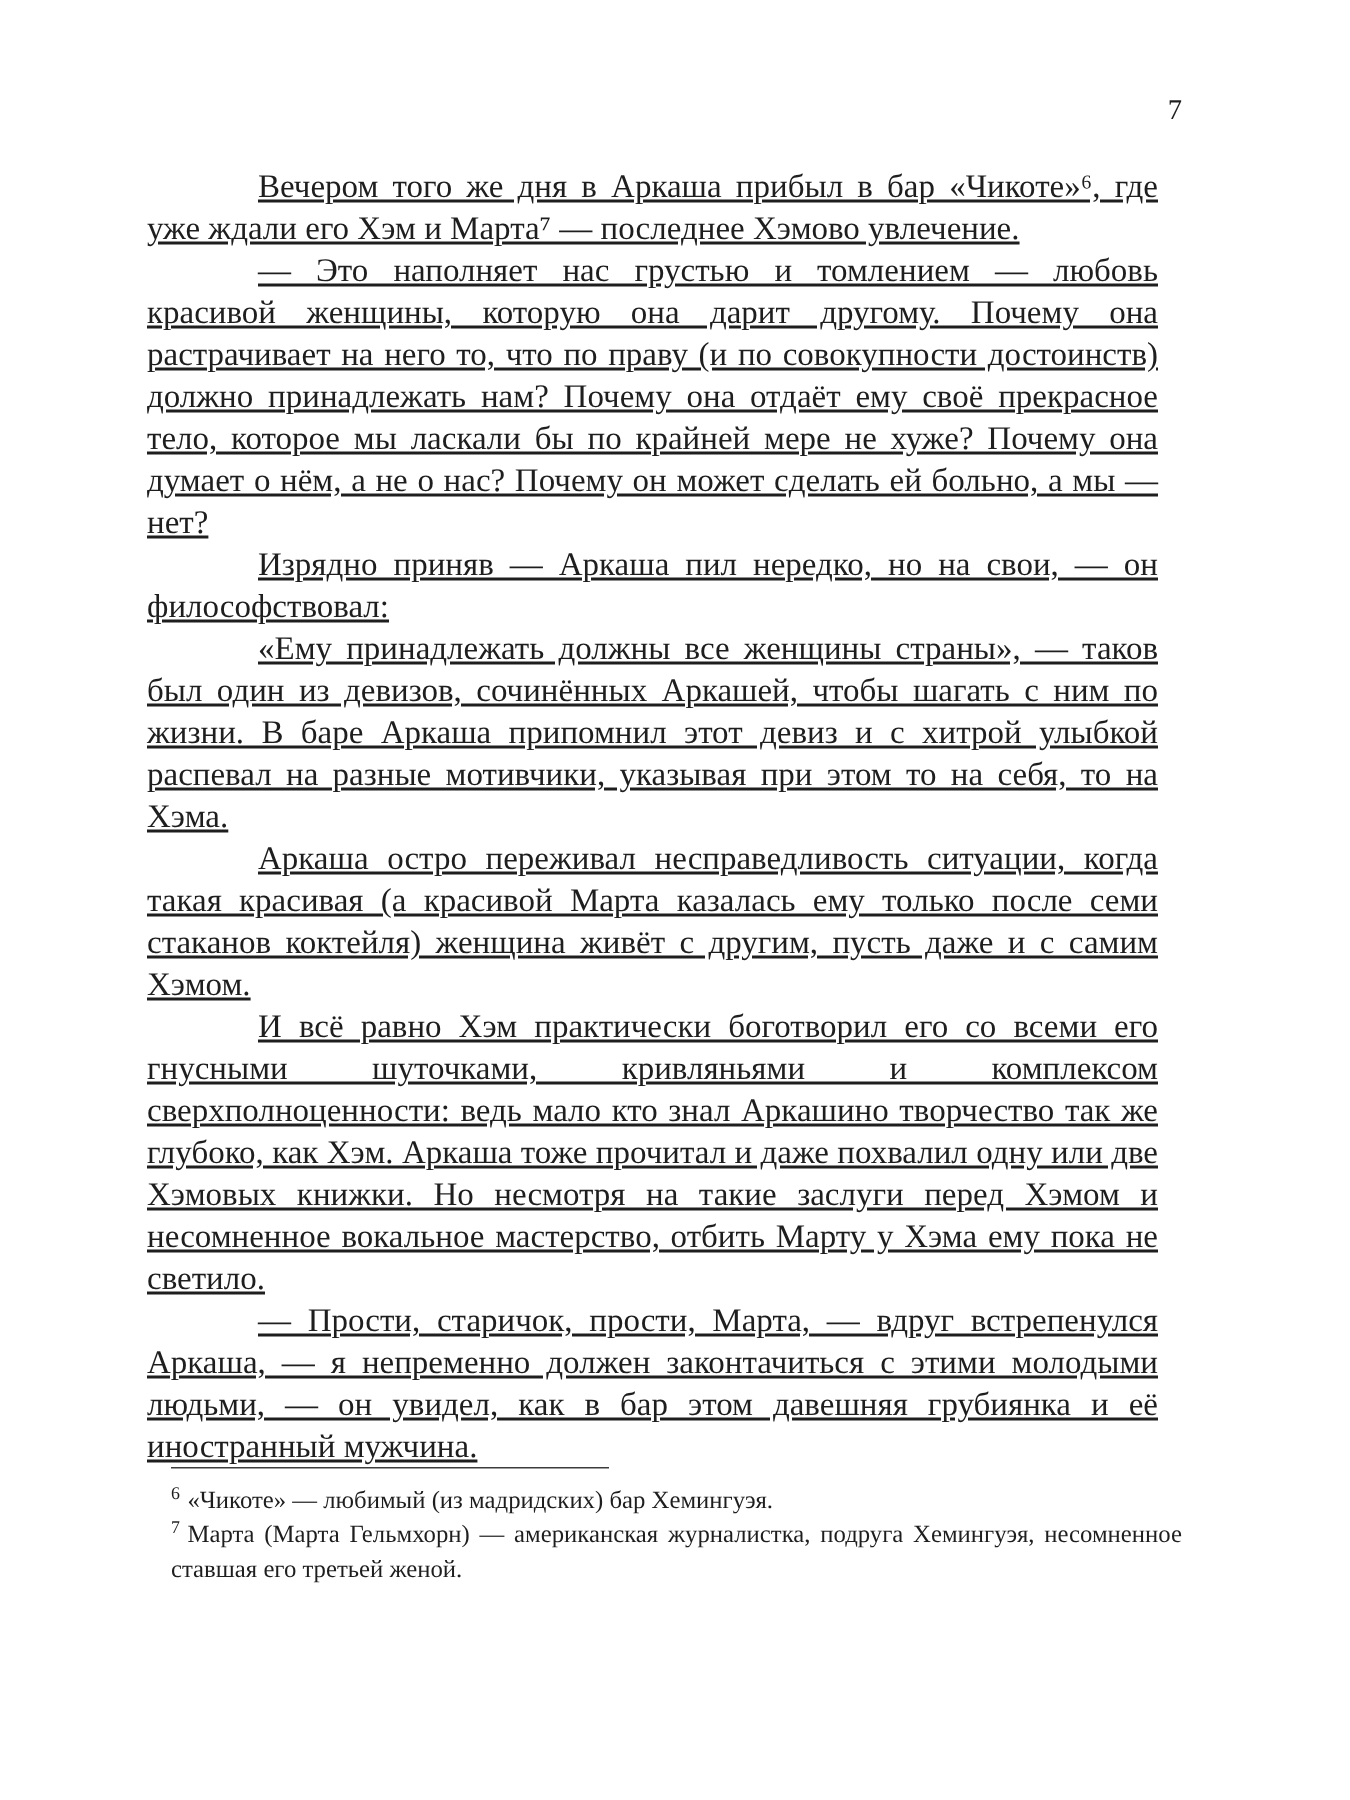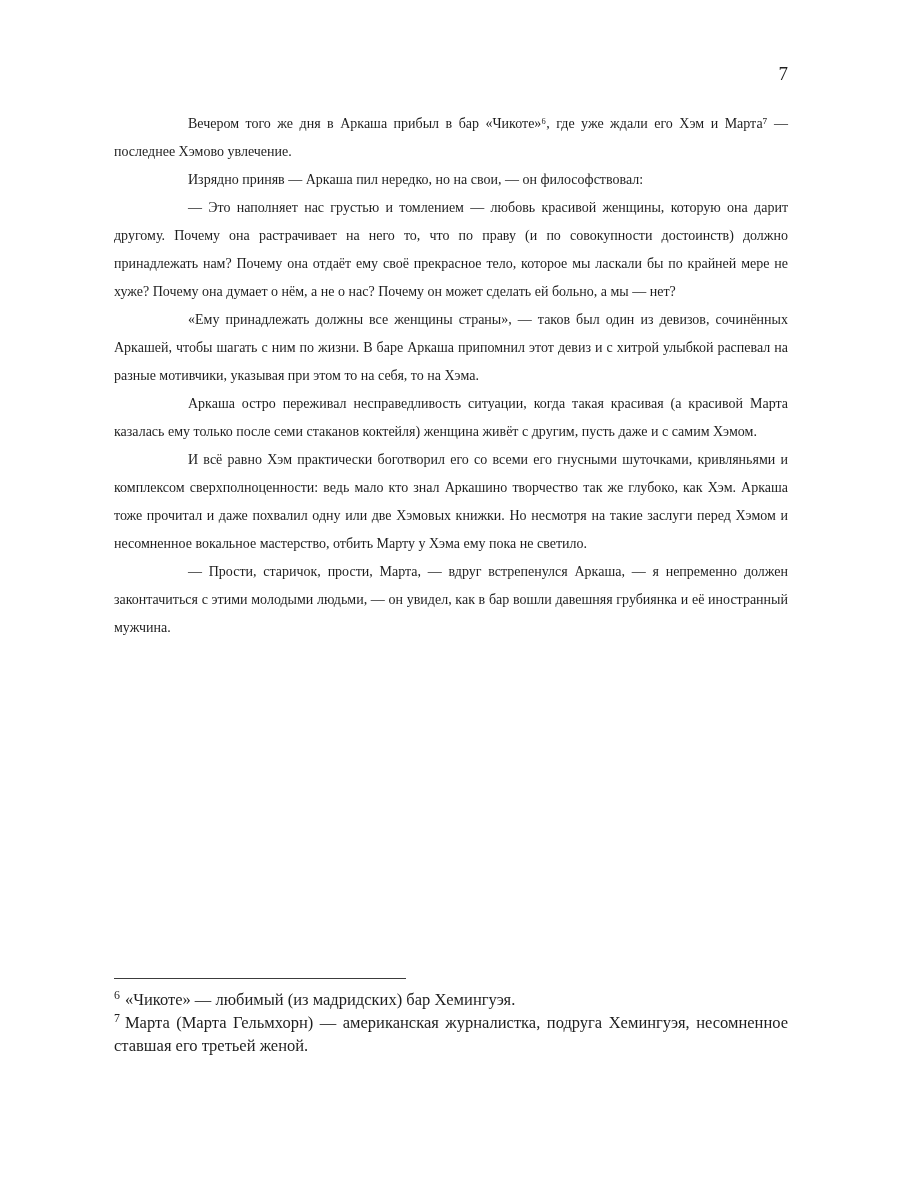--- a/index.html
+++ b/index.html
@@ -23,26 +23,27 @@
   .page-number {
     position: absolute;
     top: 64px;
     right: 112px;
     font-size: 19px;
     line-height: 1;
     color: #1e1e1e;
   }
   .text-block {
     position: absolute;
-    left: 114px;
+    left: 98px;
     top: 110px;
     width: 674px;
-    font-size: 14px;
+    font-size: 22px;
     line-height: 28px;
     text-align: justify;
+    text-decoration: underline;
   }
   .text-block p {
     margin: 0;
     text-indent: 74px;
   }
   .footnotes-block {
     position: absolute;
     left: 114px;
     top: 978px;
     width: 674px;
@@ -69,26 +70,26 @@
 </style>
 </head>
 <body>
 
 <div class="page">
 
   <div class="page-number">7</div>
 
   <div class="text-block">
     <p>Вечером того же дня в Аркаша прибыл в бар «Чикоте»⁶, где уже ждали его Хэм и Марта⁷ — последнее Хэмово увлечение.</p>
+    <p>— Это наполняет нас грустью и томлением — любовь красивой женщины, которую она дарит другому. Почему она растрачивает на него то, что по праву (и по совокупности достоинств) должно принадлежать нам? Почему она отдаёт ему своё прекрасное тело, которое мы ласкали бы по крайней мере не хуже? Почему она думает о нём, а не о нас? Почему он может сделать ей больно, а мы — нет?</p>
     <p>Изрядно приняв — Аркаша пил нередко, но на свои, — он философствовал:</p>
-    <p>— Это наполняет нас грустью и томлением — любовь красивой женщины, которую она дарит другому. Почему она растрачивает на него то, что по праву (и по совокупности достоинств) должно принадлежать нам? Почему она отдаёт ему своё прекрасное тело, которое мы ласкали бы по крайней мере не хуже? Почему она думает о нём, а не о нас? Почему он может сделать ей больно, а мы — нет?</p>
     <p>«Ему принадлежать должны все женщины страны», — таков был один из девизов, сочинённых Аркашей, чтобы шагать с ним по жизни. В баре Аркаша припомнил этот девиз и с хитрой улыбкой распевал на разные мотивчики, указывая при этом то на себя, то на Хэма.</p>
     <p>Аркаша остро переживал несправедливость ситуации, когда такая красивая (а красивой Марта казалась ему только после семи стаканов коктейля) женщина живёт с другим, пусть даже и с самим Хэмом.</p>
     <p>И всё равно Хэм практически боготворил его со всеми его гнусными шуточками, кривляньями и комплексом сверхполноценности: ведь мало кто знал Аркашино творчество так же глубоко, как Хэм. Аркаша тоже прочитал и даже похвалил одну или две Хэмовых книжки. Но несмотря на такие заслуги перед Хэмом и несомненное вокальное мастерство, отбить Марту у Хэма ему пока не светило.</p>
-    <p>— Прости, старичок, прости, Марта, — вдруг встрепенулся Аркаша, — я непременно должен законтачиться с этими молодыми людьми, — он увидел, как в бар вошли давешняя грубиянка и её иностранный мужчина.</p>
+    <p>— Прости, старичок, прости, Марта, — вдруг встрепенулся Аркаша, — я непременно должен законтачиться с этими молодыми людьми, — он увидел, как в бар этом давешняя грубиянка и её иностранный мужчина.</p>
   </div>
 
   <div class="footnotes-block">
     <hr class="footnote-rule">
     <div class="footnote">
       <span class="fn-marker">6</span><span>«Чикоте» — любимый (из мадридских) бар Хемингуэя.</span>
     </div>
     <div class="footnote">
       <span class="fn-marker">7</span><span>Марта (Марта Гельмхорн) — американская журналистка, подруга Хемингуэя, несомненное ставшая его третьей женой.</span>
     </div>

